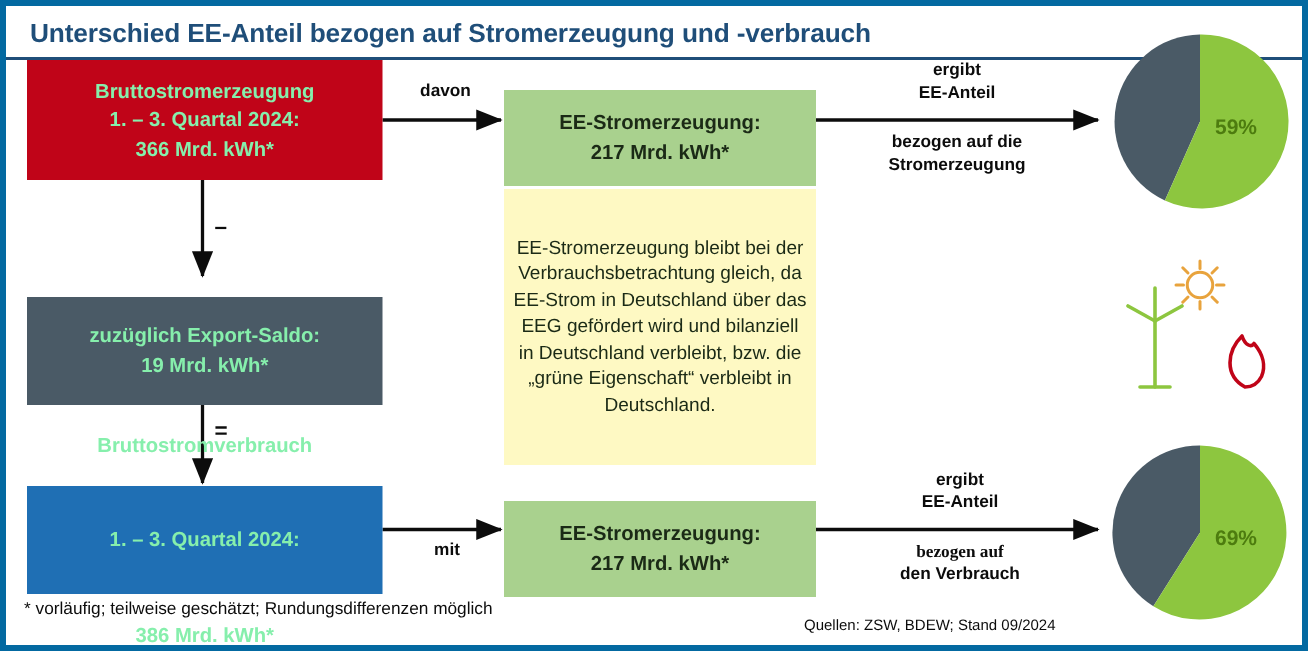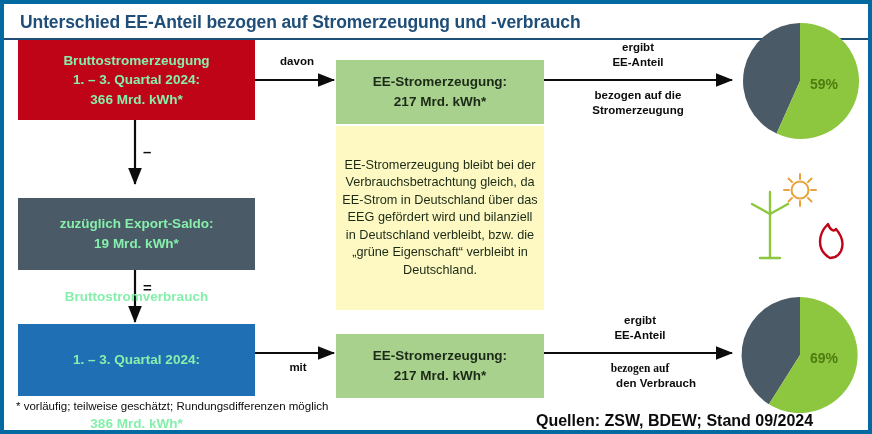--- a/index.html
+++ b/index.html
@@ -85,22 +85,22 @@
     left: 12px;
     top: 396px;
     font-size: 11.5px;
     font-weight: normal;
     color: #0c0c0c;
   }
   .source {
     position: absolute;
     left: 532px;
     top: 408px;
-    font-size: 16px;
-    font-weight: bold;
+    font-size: 10px;
+    font-weight: normal;
     color: #0c0c0c;
   }
   svg.arrows {
     position: absolute;
     left: 0;
     top: 0;
     width: 872px;
     height: 434px;
     pointer-events: none;
   }
@@ -178,21 +178,21 @@
   </div>
 
   <div class="lbl" style="left:576px; top:36px; width:116px;">ergibt</div>
   <div class="lbl" style="left:576px; top:51px; width:116px;">EE-Anteil</div>
   <div class="lbl" style="left:576px; top:84px; width:116px;">bezogen auf die</div>
   <div class="lbl" style="left:576px; top:99px; width:116px;">Stromerzeugung</div>
 
   <div class="lbl" style="left:580px; top:309px; width:112px;">ergibt</div>
   <div class="lbl" style="left:580px; top:324px; width:112px;">EE-Anteil</div>
   <div class="lbl" style="left:580px; top:357px; width:112px;font-family:Liberation Serif, serif;">bezogen auf</div>
-  <div class="lbl" style="left:580px; top:372px; width:112px;text-align:right;">den Verbrauch</div>
+  <div class="lbl" style="left:580px; top:372px; width:112px;">den Verbrauch</div>
 
   <svg style="position:absolute; left:732px; top:16px; width:128px; height:122px;" viewBox="0 0 128 122">
 
     <path d="M64 61 L64 3 A58 58 0 0 0 40.6 113.6 Z" fill="#4a5a66"></path>
     <path d="M64 61 L40.6 113.6 A58 58 0 1 0 64 3 Z" fill="#8dc63f"></path>
   </svg>
   <div class="pct" style="left:806px; top:72px;">59%</div>
 
   <svg style="position:absolute; left:732px; top:290px; width:128px; height:122px;" viewBox="0 0 128 122">
     <path d="M64 61 L64 3 A58 58 0 0 0 32.9 110.2 Z" fill="#4a5a66"></path>

